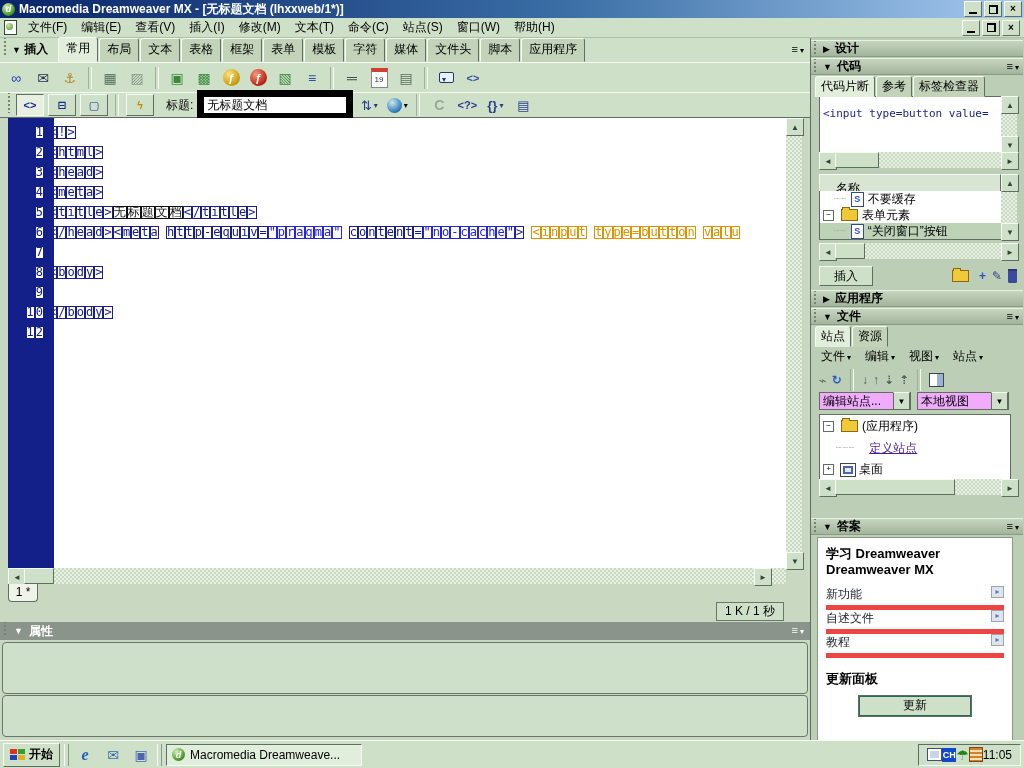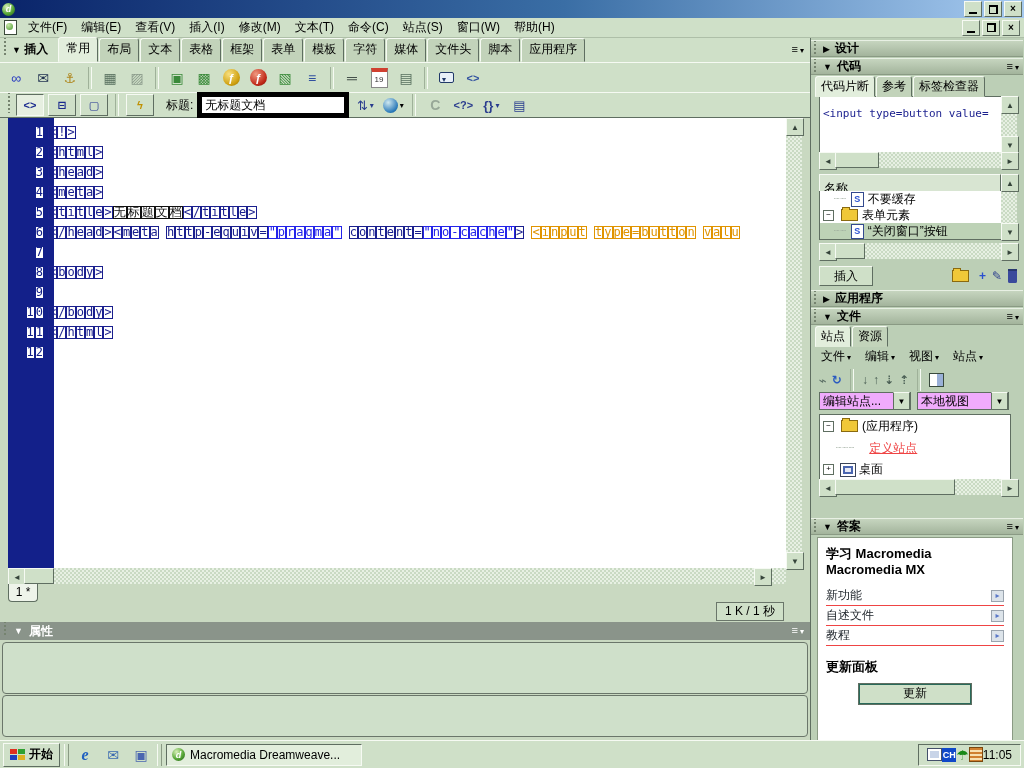--- a/index.html
+++ b/index.html
@@ -40,21 +40,21 @@
   .circ{width:17px;height:17px;border-radius:50%;color:#fff;font-style:italic;font-weight:bold;font-size:11px;display:flex;align-items:center;justify-content:center}
   .circ.gold{background:radial-gradient(circle at 35% 30%,#f8e080,#cfa010 65%,#8a6a00)}
   .circ.red{background:radial-gradient(circle at 35% 30%,#f09a80,#c02818 65%,#701008)}
   .cal{width:15px;height:15px;background:#fff;border:1px solid #888;border-top:4px solid #d04030;font-size:8px;display:flex;align-items:center;justify-content:center;color:#333}
   .bubble{width:13px;height:9px;border:1px solid #203868;border-radius:2px;position:relative;background:#e8f0f8}
   .bubble:after{content:"";position:absolute;left:2px;bottom:-4px;border:4px solid transparent;border-top-color:#203868;border-left-width:2px;border-right-width:2px}
   
   #doctb{left:0;top:92px;width:810px;height:26px;background:#cfe0c8;border-top:1px solid #f6faf3;border-bottom:1px solid #5f6e61;display:flex;align-items:center;gap:4px;padding:0 6px;box-sizing:border-box}
   .vbtn{width:26px;height:20px;font-size:11px;font-weight:bold;color:#1a2a8e}
   .vbtn.act{border-color:#5f6e61 #f6faf3 #f6faf3 #5f6e61;background:#e6efe0}
-  #titleinput{width:136px;height:16px;border:5px solid #000000;background:#fff;font-size:12px;padding:0 3px}
+  #titleinput{width:136px;height:16px;border:7px solid #000000;background:#fff;font-size:12px;padding:0 3px}
   .gicon{font-size:13px;color:#2a3c8e}
   .globe{width:15px;height:15px;border-radius:50%;background:radial-gradient(circle at 35% 30%,#cfe8f0,#2878b8 70%,#104a78)}
   
   #codearea{left:8px;top:118px;width:778px;height:450px;background:#fff;overflow:hidden;font-family:"DejaVu Sans Mono","Liberation Mono",monospace;font-size:12px}
   #gutter{position:absolute;left:0;top:0;width:46px;height:100%;background:#13208a}
   .code-line{height:20px;line-height:20px;white-space:pre;position:relative}
   .lnum{display:inline-block;width:40px;text-align:right;padding-right:4px;box-sizing:border-box;color:#13208a;position:relative}
   .cs{margin-left:0}
   .code-line .cs:first-of-type{margin-left:10px}
   .tag{color:#1a1f8e}.txt{color:#111}.val{color:#2424ea}.bad{color:#e09400}
@@ -79,25 +79,25 @@
   .dtab.act{background:#e2eedc}
   .whitebox{background:#fff;border:1px solid #5f6e61}
   .treerow{display:flex;align-items:center;height:16px;white-space:nowrap;font-size:12px}
   .treerow.sel{background:#bdd2b6}
   .expbox{width:9px;height:9px;border:1px solid #5f6e61;background:#fff;font-size:8px;line-height:7px;text-align:center;margin:0 3px;flex:0 0 auto}
   .dots{color:#9aa89a;font-size:9px;letter-spacing:1px}
   .foldr{width:15px;height:10px;background:#f0c838;border:1px solid #8a6a10;position:relative;margin:0 4px;flex:0 0 auto}
   .foldr:before{content:"";position:absolute;left:0;top:-3px;width:6px;height:2px;background:#f0c838;border:1px solid #8a6a10;border-bottom:none}
   .snip{width:11px;height:13px;background:#fff;border:1px solid #334a8e;color:#2a50d0;font-size:9px;font-weight:bold;text-align:center;line-height:12px;margin:0 4px;flex:0 0 auto}
   .desk{width:14px;height:12px;background:#e6e9f4;border:1px solid #3a4458;box-shadow:inset 0 0 0 2px #fff,inset 0 0 0 4px #4a66b0;margin:0 3px;flex:0 0 auto}
-  .link{color:#ef4444;text-decoration:underline}
+  .link{color:#4c1d95;text-decoration:underline}
   .caret{font-size:8px;margin-left:2px}
   .fselect{height:18px;background:#f0abfc;border:1px solid #5f6e61;display:flex;align-items:center;box-sizing:border-box;padding-left:3px;white-space:nowrap}
   .fselect .db{margin-left:auto;width:15px;height:100%;background:#cfe0c8;border-left:1px solid #5f6e61;display:flex;align-items:center;justify-content:center;font-size:8px}
-  .ansrow{display:flex;align-items:center;border-bottom:1px solid #ef4444;height:19px;color:#22282e}
+  .ansrow{display:flex;border-bottom:5px solid #ef4444;height:19px;color:#22282e}
   .goico{margin-left:auto;width:11px;height:10px;border:1px solid #9aa4ae;background:#dde4ea;color:#5a78c8;font-size:8px;line-height:9px;text-align:center}
   
   #taskbar{left:0;top:740px;width:1024px;height:28px;background:#cfe0c8;border-top:1px solid #f6faf3;display:flex;align-items:center;gap:4px;padding:0 3px;box-sizing:border-box}
   #startbtn{height:22px;padding:0 6px;font-weight:bold;gap:4px;display:flex;align-items:center}
   .flag{width:15px;height:12px;background:
     linear-gradient(#e03020,#e03020) 0 0/7px 5px no-repeat,
     linear-gradient(#30a030,#30a030) 8px 0/7px 5px no-repeat,
     linear-gradient(#2040c0,#2040c0) 0 6px/7px 5px no-repeat,
     linear-gradient(#e0b020,#e0b020) 8px 6px/7px 5px no-repeat}
   .qlbtn{width:24px;height:22px;display:flex;align-items:center;justify-content:center;font-size:14px}
@@ -106,20 +106,21 @@
   #tray{margin-left:auto;height:22px;display:flex;align-items:center;padding:0 8px;box-sizing:border-box}
   .pcico{width:13px;height:11px;background:#c8d4e8;border:1px solid #44506a;box-shadow:inset 0 0 0 2px #fff}
   .ime{width:14px;height:14px;background:#1048c8;color:#fff;font-size:9px;font-weight:bold;display:flex;align-items:center;justify-content:center}
   .scanico{width:12px;height:13px;background:repeating-linear-gradient(#d08030 0 2px,#f8e0b0 2px 4px);border:1px solid #7a4810}
 </style>
 </head>
 <body>
 
 <div id="titlebar" class="abs">
   <span class="dwball">d</span>
+  <span class="t">Macromedia Dreamweaver MX - [无标题文档 (lhxxweb/1*)]</span>
   <span class="wctl">
     <span class="wbtn btn bo">
         <i class="ic-min"></i>
       </span>
     <span class="wbtn btn bo">
         <i class="ic-res"></i>
       </span>
     <span class="wbtn btn bo">×</span>
   </span>
 </div>
@@ -231,21 +232,20 @@
     <div class="code-line"><span class="lnum garble"><span class="bx">1</span></span><span class="cs tag garble"><span class="bx">&lt;</span><span class="bx">!</span><span class="bx">&gt;</span></span></div>
     <div class="code-line"><span class="lnum garble"><span class="bx">2</span></span><span class="cs tag garble"><span class="bx">&lt;</span><span class="bx">h</span><span class="bx">t</span><span class="bx">m</span><span class="bx">l</span><span class="bx">&gt;</span></span></div>
     <div class="code-line"><span class="lnum garble"><span class="bx">3</span></span><span class="cs tag garble"><span class="bx">&lt;</span><span class="bx">h</span><span class="bx">e</span><span class="bx">a</span><span class="bx">d</span><span class="bx">&gt;</span></span></div>
     <div class="code-line"><span class="lnum garble"><span class="bx">4</span></span><span class="cs tag garble"><span class="bx">&lt;</span><span class="bx">m</span><span class="bx">e</span><span class="bx">t</span><span class="bx">a</span><span class="bx">&gt;</span></span></div>
     <div class="code-line"><span class="lnum garble"><span class="bx">5</span></span><span class="cs tag garble"><span class="bx">&lt;</span><span class="bx">t</span><span class="bx">i</span><span class="bx">t</span><span class="bx">l</span><span class="bx">e</span><span class="bx">&gt;</span></span><span class="cs txt garble"><span class="bx">无</span><span class="bx">标</span><span class="bx">题</span><span class="bx">文</span><span class="bx">档</span></span><span class="cs tag garble"><span class="bx">&lt;</span><span class="bx">/</span><span class="bx">t</span><span class="bx">i</span><span class="bx">t</span><span class="bx">l</span><span class="bx">e</span><span class="bx">&gt;</span></span></div>
     <div class="code-line"><span class="lnum garble"><span class="bx">6</span></span><span class="cs tag garble"><span class="bx">&lt;</span><span class="bx">/</span><span class="bx">h</span><span class="bx">e</span><span class="bx">a</span><span class="bx">d</span><span class="bx">&gt;</span><span class="bx">&lt;</span><span class="bx">m</span><span class="bx">e</span><span class="bx">t</span><span class="bx">a</span>&nbsp;<span class="bx">h</span><span class="bx">t</span><span class="bx">t</span><span class="bx">p</span><span class="bx">-</span><span class="bx">e</span><span class="bx">q</span><span class="bx">u</span><span class="bx">i</span><span class="bx">v</span><span class="bx">=</span></span><span class="cs val garble"><span class="bx">"</span><span class="bx">p</span><span class="bx">r</span><span class="bx">a</span><span class="bx">g</span><span class="bx">m</span><span class="bx">a</span><span class="bx">"</span></span><span class="cs tag garble">&nbsp;<span class="bx">c</span><span class="bx">o</span><span class="bx">n</span><span class="bx">t</span><span class="bx">e</span><span class="bx">n</span><span class="bx">t</span><span class="bx">=</span></span><span class="cs val garble"><span class="bx">"</span><span class="bx">n</span><span class="bx">o</span><span class="bx">-</span><span class="bx">c</span><span class="bx">a</span><span class="bx">c</span><span class="bx">h</span><span class="bx">e</span><span class="bx">"</span></span><span class="cs tag garble"><span class="bx">&gt;</span>&nbsp;</span><span class="cs bad garble"><span class="bx">&lt;</span><span class="bx">i</span><span class="bx">n</span><span class="bx">p</span><span class="bx">u</span><span class="bx">t</span>&nbsp;<span class="bx">t</span><span class="bx">y</span><span class="bx">p</span><span class="bx">e</span><span class="bx">=</span><span class="bx">b</span><span class="bx">u</span><span class="bx">t</span><span class="bx">t</span><span class="bx">o</span><span class="bx">n</span>&nbsp;<span class="bx">v</span><span class="bx">a</span><span class="bx">l</span><span class="bx">u</span></span></div>
     <div class="code-line"><span class="lnum garble"><span class="bx">7</span></span></div>
     <div class="code-line"><span class="lnum garble"><span class="bx">8</span></span><span class="cs tag garble"><span class="bx">&lt;</span><span class="bx">b</span><span class="bx">o</span><span class="bx">d</span><span class="bx">y</span><span class="bx">&gt;</span></span></div>
     <div class="code-line"><span class="lnum garble"><span class="bx">9</span></span></div>
     <div class="code-line"><span class="lnum garble"><span class="bx">1</span><span class="bx">0</span></span><span class="cs tag garble"><span class="bx">&lt;</span><span class="bx">/</span><span class="bx">b</span><span class="bx">o</span><span class="bx">d</span><span class="bx">y</span><span class="bx">&gt;</span></span></div>
-    <div class="code-line"><span class="lnum garble"><span class="bx">1</span><span class="bx">1</span></span><span class="cs tag garble"><span class="bx">&lt;</span><span class="bx">/</span><span class="bx">h</span><span class="bx">t</span><span class="bx">m</span><span class="bx">l</span><span class="bx">&gt;</span></span></div>
     <div class="code-line"><span class="lnum garble"><span class="bx">1</span><span class="bx">2</span></span></div>
   </div>
 </div>
 
 <div class="abs track" style="left:786px;top:118px;width:16px;height:450px">
   <span class="sbtn btn bo abs" style="left:0;top:0">▲</span>
   <span class="sbtn btn bo abs" style="left:0;top:434px">▼</span>
 </div>
 
 <div class="abs track" style="left:8px;top:568px;width:778px;height:16px">
@@ -291,21 +291,21 @@
   <div class="abs track" style="left:190px;top:58px;width:16px;height:56px">
     <span class="sbtn btn bo abs" style="left:0;top:0">▲</span>
     <span class="sbtn btn bo abs" style="left:0;top:40px">▼</span>
   </div>
   <div class="abs track" style="left:8px;top:114px;width:198px;height:16px">
     <span class="sbtn btn bo abs" style="left:0;top:0">◄</span>
     <span class="thumb bo abs" style="left:16px;top:0;width:44px;height:16px;box-sizing:border-box"></span>
     <span class="sbtn btn bo abs" style="left:182px;top:0">►</span>
   </div>
 
-  <div class="abs bo" style="left:8px;top:136px;width:182px;height:29px;background:#d8e5d2;display:flex;align-items:center;padding-left:4px;box-sizing:border-box">名称</div>
+  <div class="abs bo" style="left:8px;top:136px;width:182px;height:29px;background:#d8e5d2;display:flex;align-items:center;padding-left:16px;box-sizing:border-box">名称</div>
   <div class="abs whitebox" style="left:8px;top:153px;width:182px;height:48px;border-top:none">
     <div class="treerow">
       <span class="dots" style="margin-left:14px">┈┈</span>
         <span class="snip">S</span>
       <span>不要缓存</span>
     </div>
     <div class="treerow">
       <span class="expbox">−</span>
       <span class="foldr"></span>
       <span>表单元素</span>
@@ -398,21 +398,21 @@
     <span class="sbtn btn bo abs" style="left:182px;top:0">►</span>
   </div>
 
   <div class="phdr" style="top:480px">
     <span class="grip"></span>
       <span class="arr">▼</span>
     <span>答案</span>
     <span class="menuico"><span>≡</span><span class="caret">▾</span></span>
   </div>
   <div class="abs" style="left:6px;top:499px;width:196px;height:235px;background:#fff;border:1px solid #8a9a84;box-sizing:border-box;padding:8px 8px 0">
-    <div style="font-weight:bold;font-size:13px;line-height:16px;margin-bottom:8px">学习 Macromedia Macromedia MX</div>
+    <div style="font-weight:bold;font-size:13px;line-height:16px;margin-bottom:8px">学习 Dreamweaver Dreamweaver MX</div>
     <div class="ansrow">
       <span>新功能</span>
         <span class="goico">▸</span>
     </div>
     <div class="ansrow">
       <span>自述文件</span>
         <span class="goico">▸</span>
     </div>
     <div class="ansrow">
       <span>教程</span>

